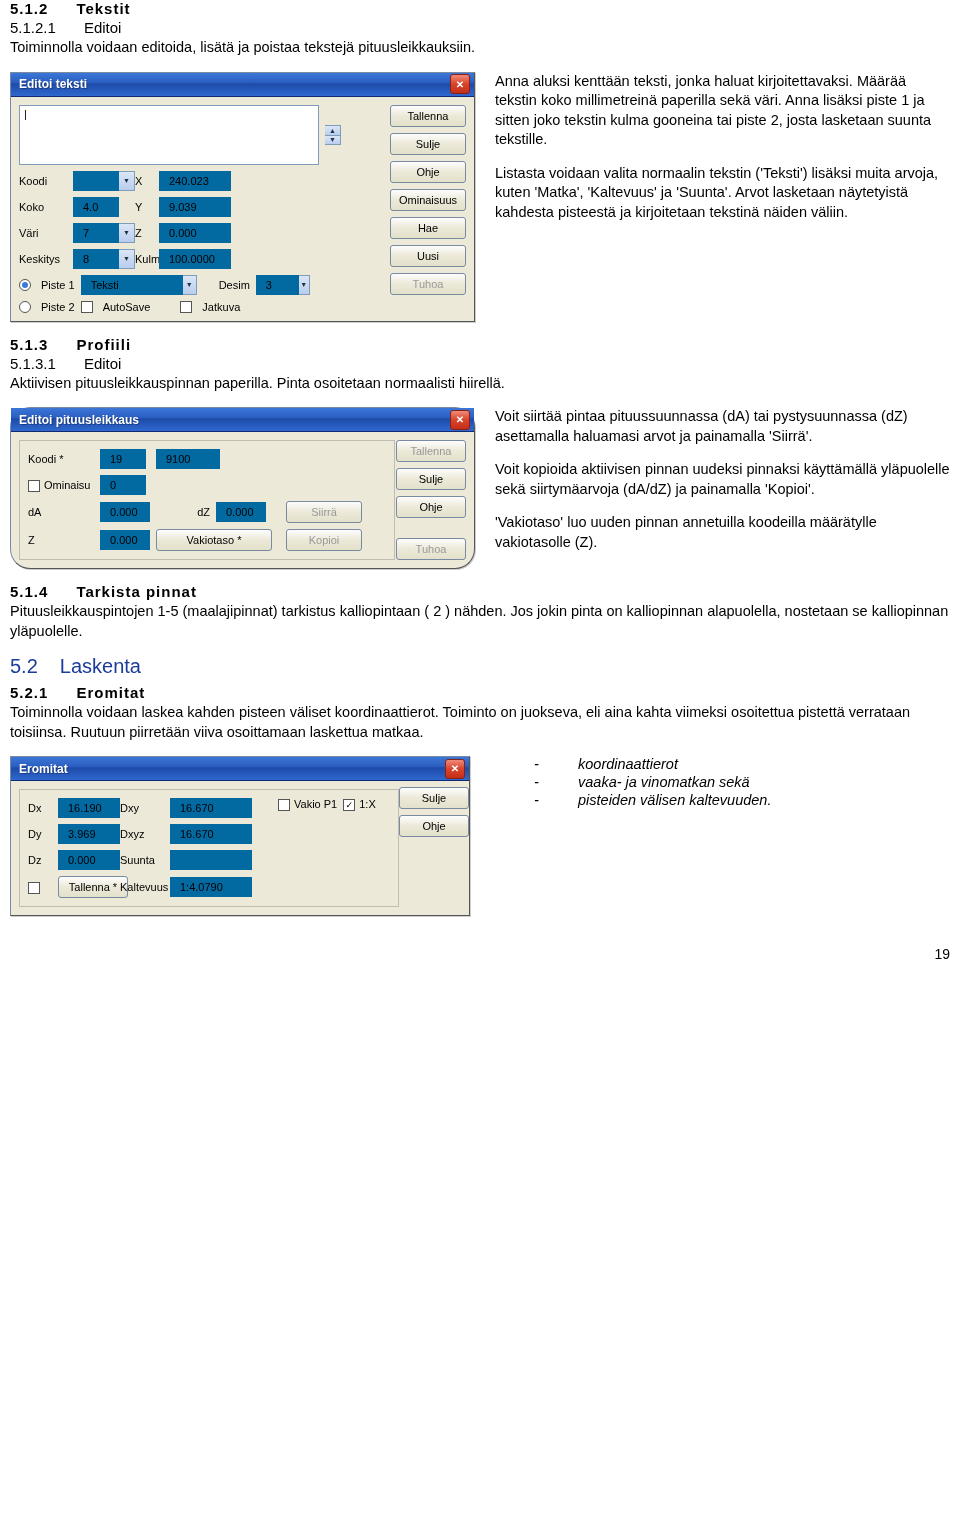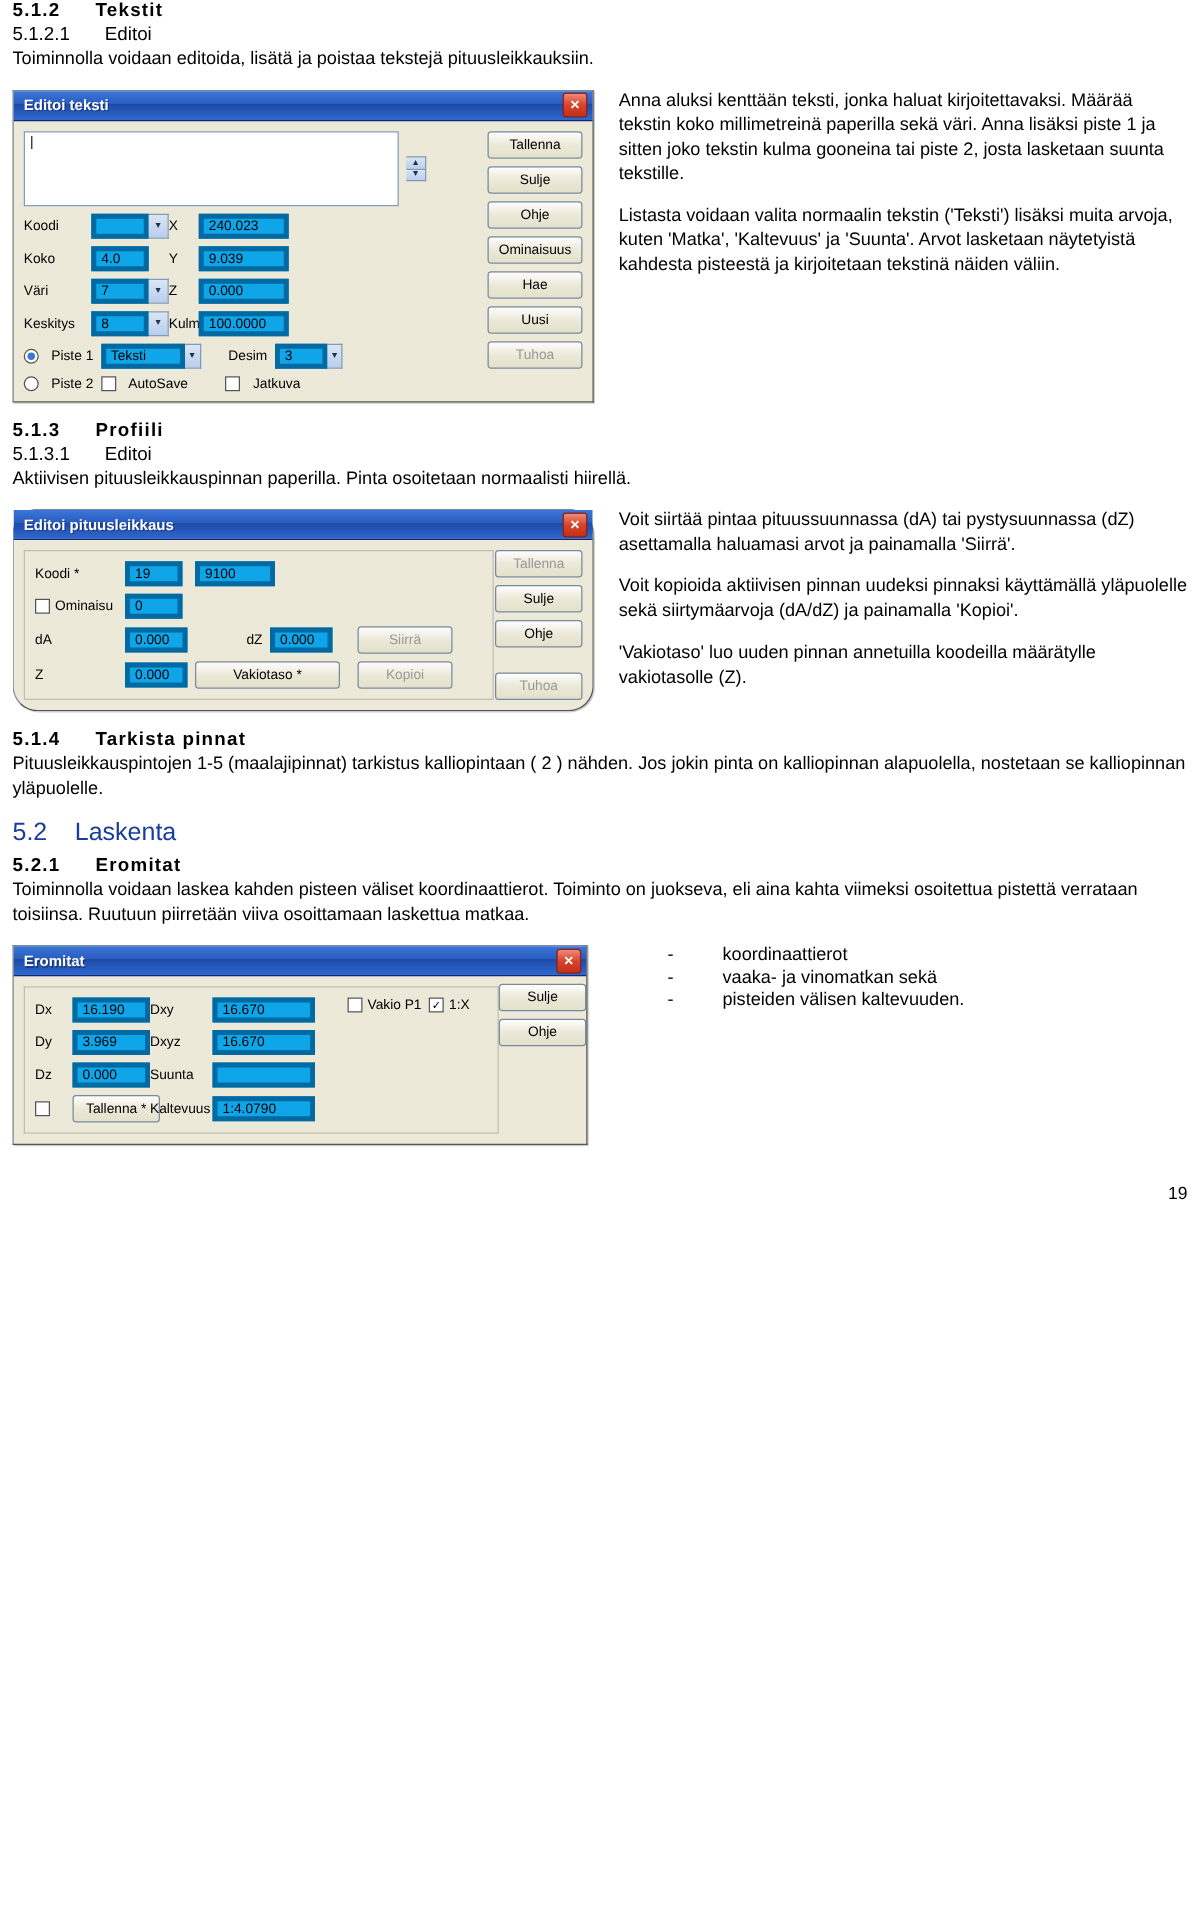--- a/index.html
+++ b/index.html
@@ -14,21 +14,21 @@
   .section-row { display: flex; gap: 20px; margin-bottom: 14px; }
   .section-left { flex: 0 0 auto; }
   .section-right { flex: 1; }
   h3.boldnum { font-weight: bold; font-size: 15px; margin-bottom: 2px; letter-spacing: 1px; }
   h3.boldnum .hnum { margin-right: 28px; }
   .subline { font-size: 15px; margin-bottom: 2px; }
   .subline .snum { margin-right: 28px; }
   h2.blue { color: #1a3c9a; font-size: 20px; font-weight: normal; margin: 10px 0 6px; }
   p { margin-bottom: 14px; line-height: 1.35; }
   ul.dashed { list-style: none; padding-left: 44px; }
-  ul.dashed li { text-indent: -44px; padding-left: 44px; margin-bottom: 2px; }
+  ul.dashed li { text-indent: -44px; padding-left: 44px; margin-bottom: 2px; font-style: italic; }
   ul.dashed li::before { content: "-"; display: inline-block; width: 44px; text-indent: 0; }
   
   .dialog {
     font-family: Tahoma, Arial, sans-serif;
     font-size: 11px;
     background: #ece9d8;
     border: 1px solid #7a8aa0;
     border-right-color: #555; border-bottom-color: #555;
     box-shadow: 1px 1px 0 rgba(0,0,0,.2);
     position: relative;
@@ -44,21 +44,21 @@
   .titlebar .title { font-size: 12px; text-shadow: 1px 1px 0 rgba(0,0,0,.3); }
   .closebox {
     width: 20px; height: 20px;
     background: linear-gradient(to bottom, #f08a7a 0%, #d8432a 50%, #c22f19 100%);
     border: 1px solid #8a2013; border-radius: 3px;
     color: #fff; display:flex; align-items:center; justify-content:center;
     font-weight: bold; font-size: 10px;
   }
   .dlg-body { padding: 8px; position: relative; }
   .xp-input {
-    background: #0ea5e9; border: 4px solid #0369a1;
+    background: #0369a1; border: 6px solid #0369a1;
     height: 20px; font-size: 11px; padding: 1px 4px;
     font-family: Tahoma, Arial, sans-serif;
   }
   .xp-textarea { background:#fff; border:1px solid #7f9db9; font-size:11px; padding:2px 4px; resize:none; font-family:Tahoma, Arial, sans-serif; }
   .xp-btn {
     height: 22px; min-width: 70px;
     background: linear-gradient(to bottom, #fdfdfd 0%, #ece9d8 50%, #e3e0cb 100%);
     border: 1px solid #7a8aa0; border-radius: 3px;
     font-size: 11px; font-family: Tahoma, Arial, sans-serif;
     padding: 0 8px; text-align: center; display:inline-flex; align-items:center; justify-content:center;
@@ -163,21 +163,21 @@
           <input class="xp-input" value="100.0000" style="">
           <span></span>
             <span></span>
             <span></span>
         </div>
         <div class="bottomrow">
           <span class="radio-dot">
               <span class="on"></span>
             </span>
           <span class="lbl">Piste 1</span>
-          <div class="combo" style="width:80px">
+          <div class="combo" style="width:116px">
               <input class="xp-input" value="Teksti" style="">
               <div class="arrow">▼</div>
             </div>
           <span class="lbl" style="margin-left:16px">Desim</span>
           <div class="combo" style="width:54px">
               <input class="xp-input" value="3" style="">
               <div class="arrow">▼</div>
             </div>
         </div>
         <div class="bottomrow">

